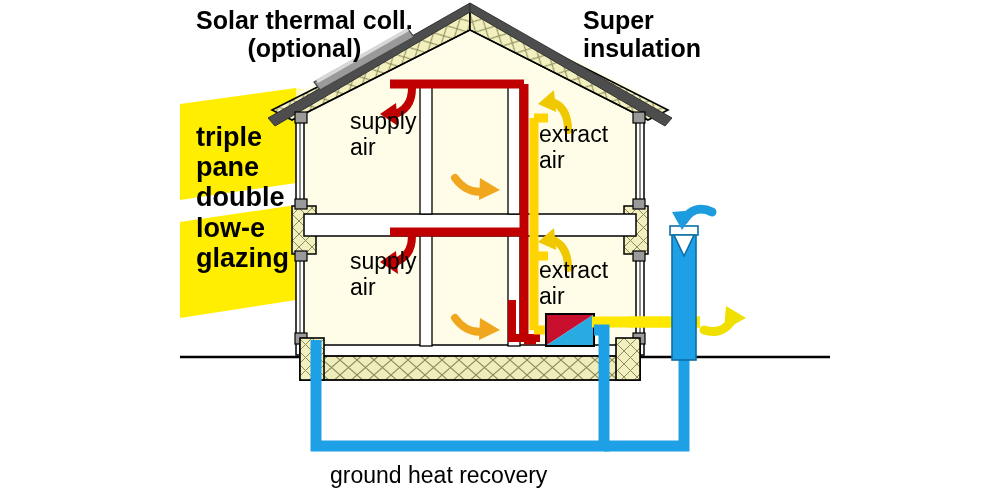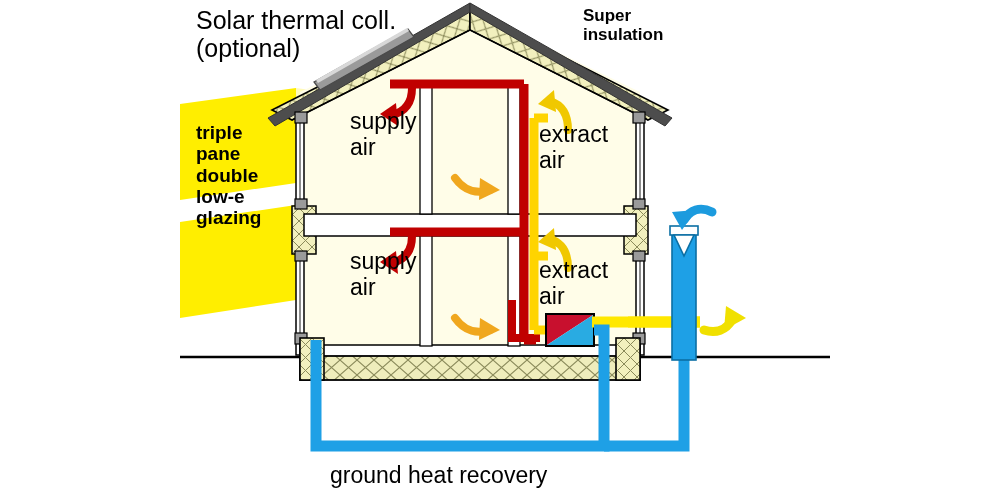--- a/index.html
+++ b/index.html
@@ -2,23 +2,23 @@
 <html><head>
 <meta charset="utf-8">
 <style>
   html,body{margin:0;padding:0;background:#ffffff;}
   body{width:1000px;height:500px;overflow:hidden;
        font-family:"Liberation Sans",sans-serif;}
   #stage{position:relative;width:1000px;height:500px;background:#fff;}
   svg{display:block;}
   .lbl{position:absolute;color:#000;line-height:1.12;white-space:pre-line;}
   .lbl.bold{font-weight:bold;}
-  #lbl-solar{left:196px;top:6px;font-size:25px;font-weight:normal;}
-  #lbl-super{left:583px;top:6px;font-size:17px;font-weight:bold;}
-  #lbl-glazing{left:196px;top:122px;font-size:19px;font-weight:bold;}
+  #lbl-solar{left:196px;top:6px;font-size:25px;font-weight:bold;text-align:center;}
+  #lbl-super{left:583px;top:6px;font-size:25px;font-weight:bold;}
+  #lbl-glazing{left:196px;top:122px;font-size:27px;font-weight:bold;}
   #lbl-supply-top{left:350px;top:109px;font-size:23px;}
   #lbl-supply-bot{left:350px;top:249px;font-size:23px;}
   #lbl-extract-top{left:539px;top:122px;font-size:23px;}
   #lbl-extract-bot{left:539px;top:258px;font-size:23px;}
   #lbl-vent{left:328px;top:385px;font-size:23px;}
   #lbl-ground{left:330px;top:463px;font-size:23px;}
 </style>
 </head>
 <body>
 

